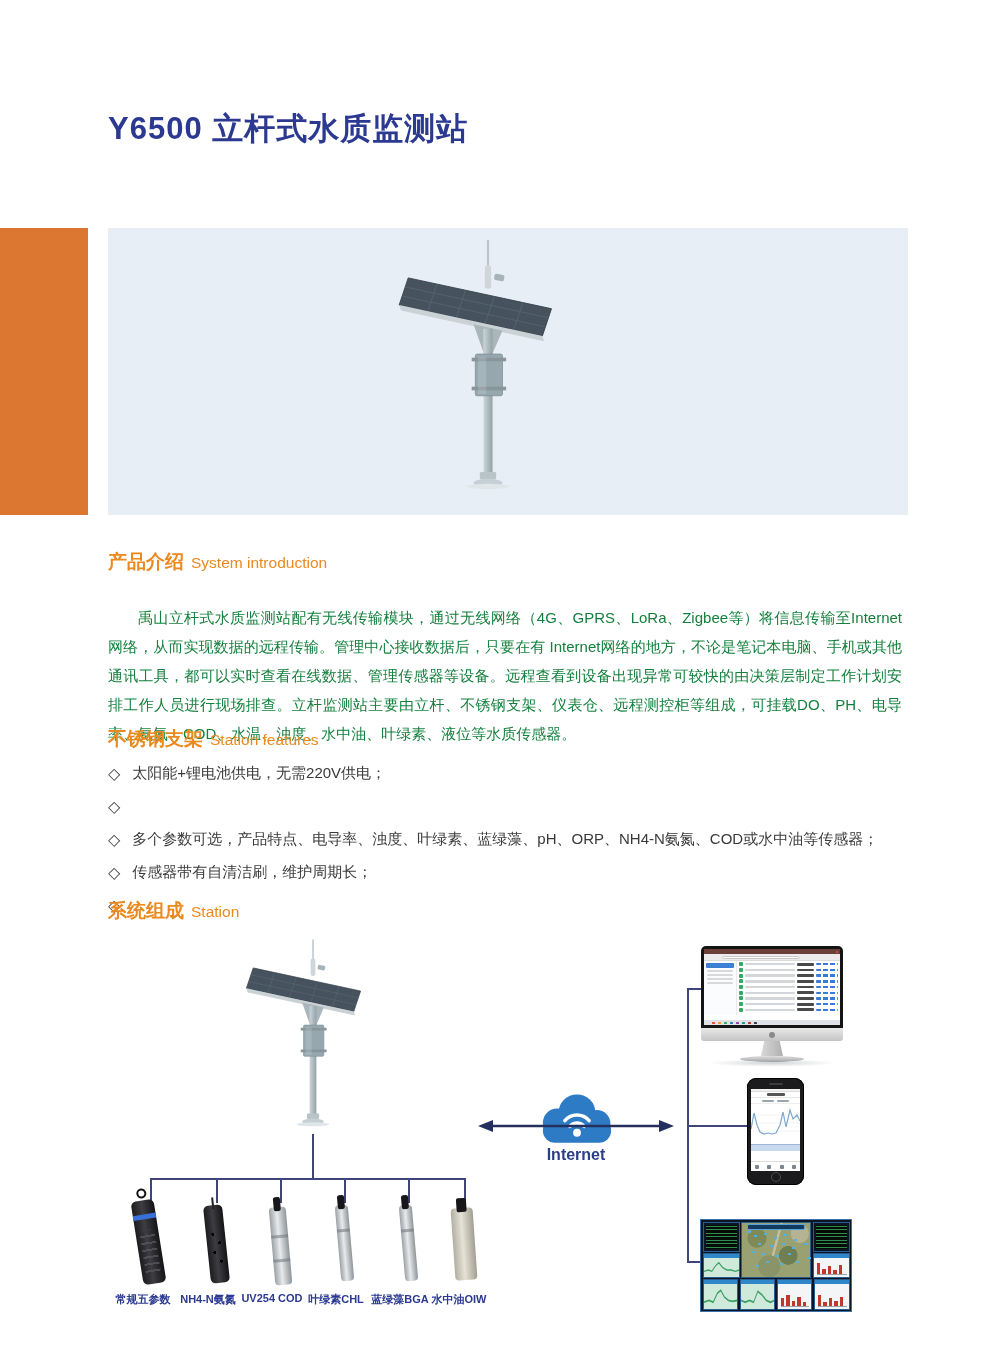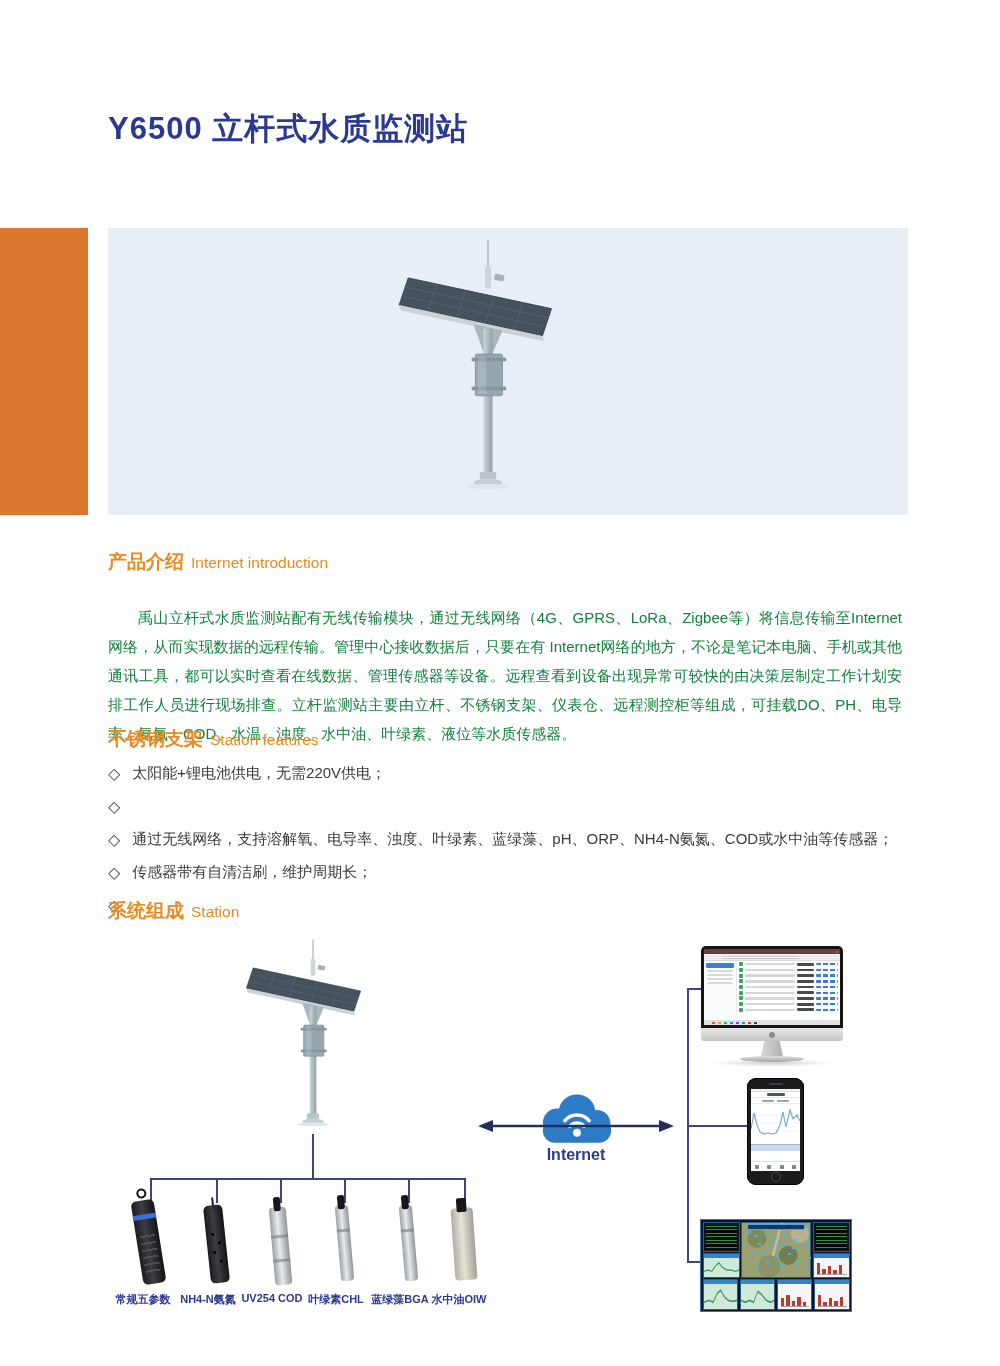--- a/index.html
+++ b/index.html
@@ -172,38 +172,38 @@
   <div class="title-zh">Y6500 立杆式水质监测站</div>
 
   <div class="orange-block"></div>
   <div class="hero-panel">
     <svg class="hero-pole" viewBox="0 0 200 300">
         <use href="#pole-station"></use>
       </svg>
   </div>
 
   <div class="sec-head" id="intro-head">
-    <span class="zh">产品介绍</span><span class="en">Internet introduction</span>
+    <span class="zh">产品介绍</span><span class="en">System introduction</span>
   </div>
   <div class="intro-body">禹山立杆式水质监测站配有无线传输模块，通过无线网络（4G、GPRS、LoRa、Zigbee等）将信息传输至Internet网络，从而实现数据的远程传输。管理中心接收数据后，只要在有 Internet网络的地方，不论是笔记本电脑、手机或其他通讯工具，都可以实时查看在线数据、管理传感器等设备。远程查看到设备出现异常可较快的由决策层制定工作计划安排工作人员进行现场排查。立杆监测站主要由立杆、不锈钢支架、仪表仓、远程测控柜等组成，可挂载DO、PH、电导率、氨氮、COD、水温、浊度、水中油、叶绿素、液位等水质传感器。</div>
 
   <div class="sec-head" id="features-head">
     <span class="zh">不锈钢支架</span><span class="en">Station features</span>
   </div>
   <div class="features-list">
       <div class="feature-item">
       <span class="diamond">◇</span>
       <span class="ftext">太阳能+锂电池供电，无需220V供电；</span>
     </div>
       <div class="feature-item">
       <span class="diamond">◇</span>
     </div>
       <div class="feature-item">
       <span class="diamond">◇</span>
-      <span class="ftext">通过无线网络，支持溶解氧、电导率、浊度、叶绿素、蓝绿藻、pH、ORP、NH4-N氨氮、COD或水中油等传感器；</span>
+      <span class="ftext">多个参数可选，产品特点、电导率、浊度、叶绿素、蓝绿藻、pH、ORP、NH4-N氨氮、COD或水中油等传感器；</span>
     </div>
       <div class="feature-item">
       <span class="diamond">◇</span>
       <span class="ftext">传感器带有自清洁刷，维护周期长；</span>
     </div>
       <div class="feature-item">
       <span class="diamond">◇</span>
     </div>
     </div>
 

